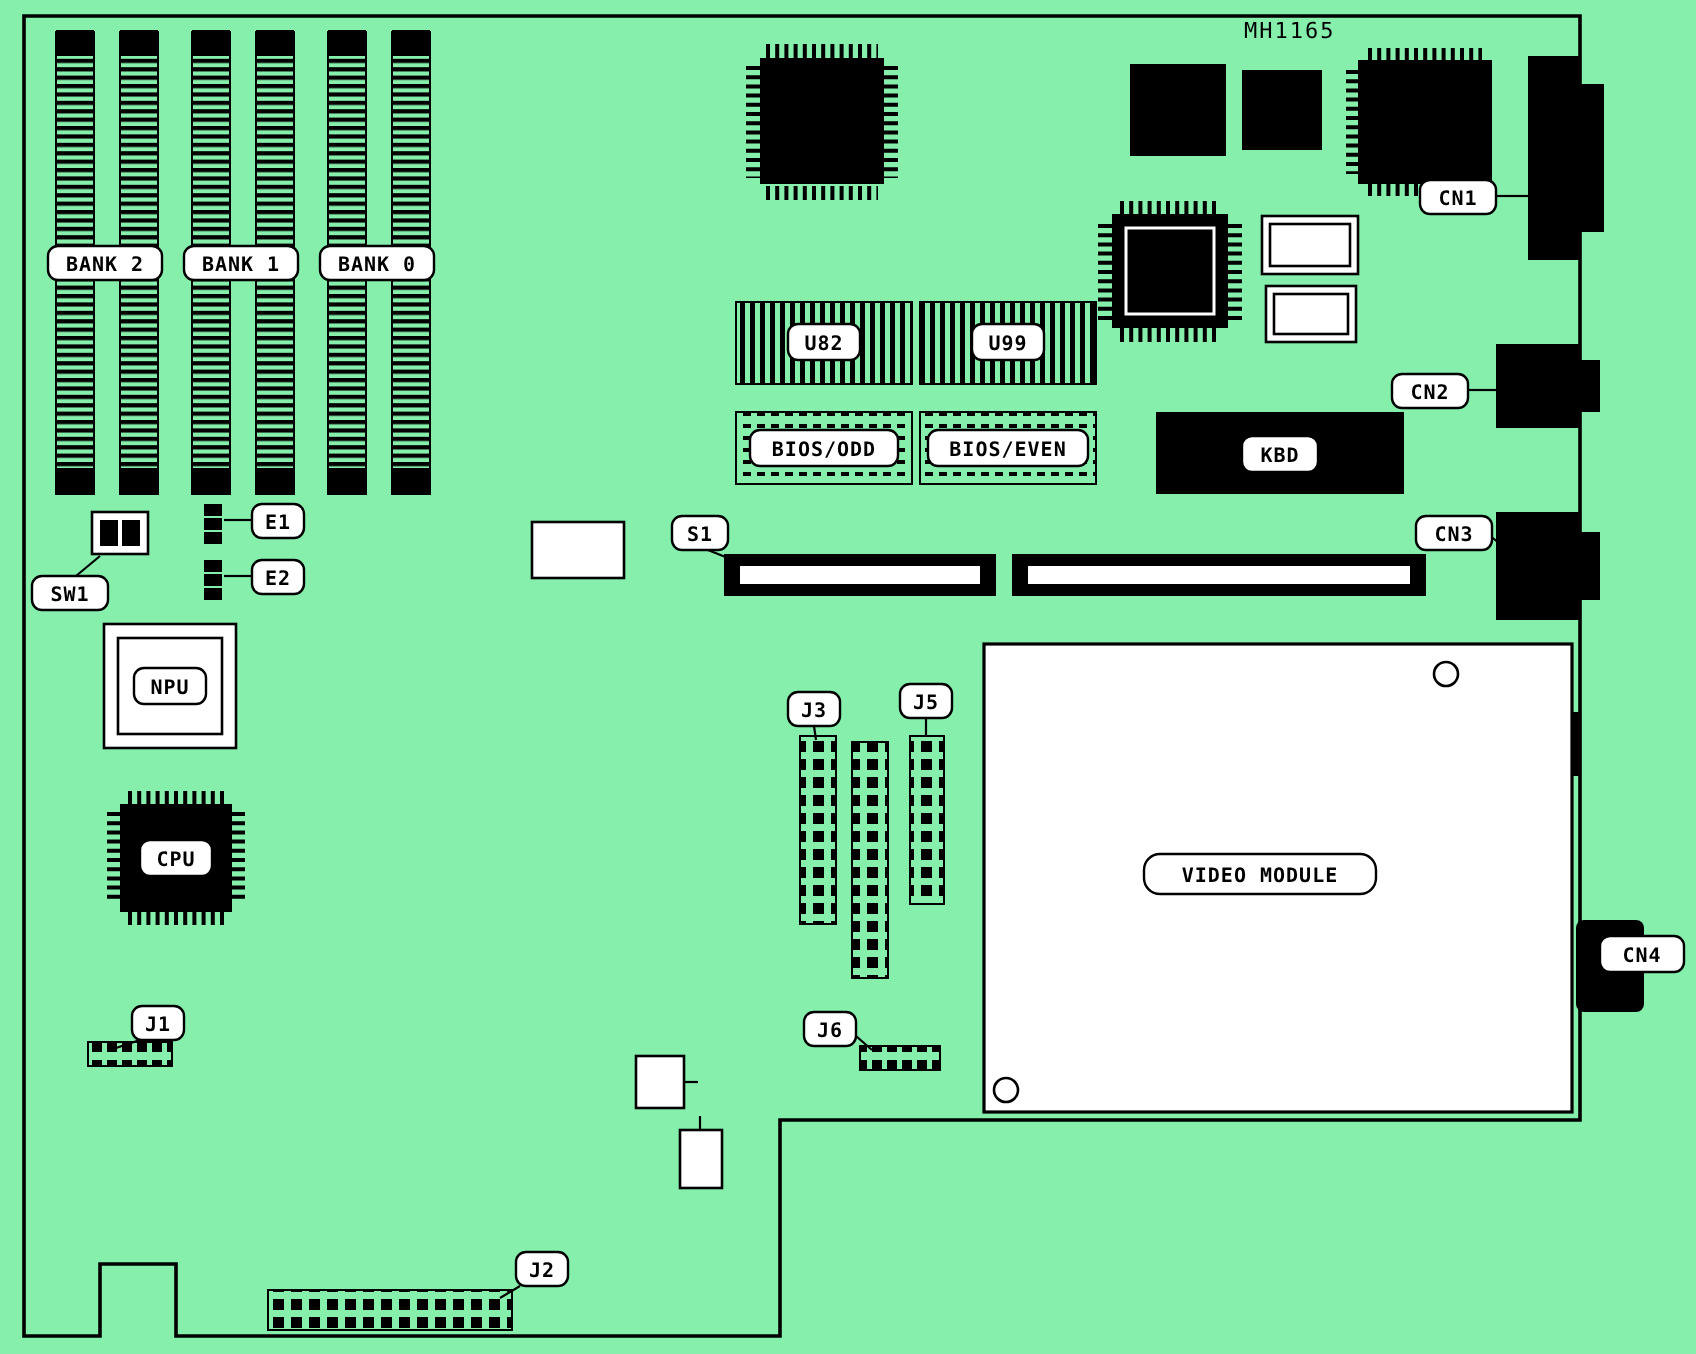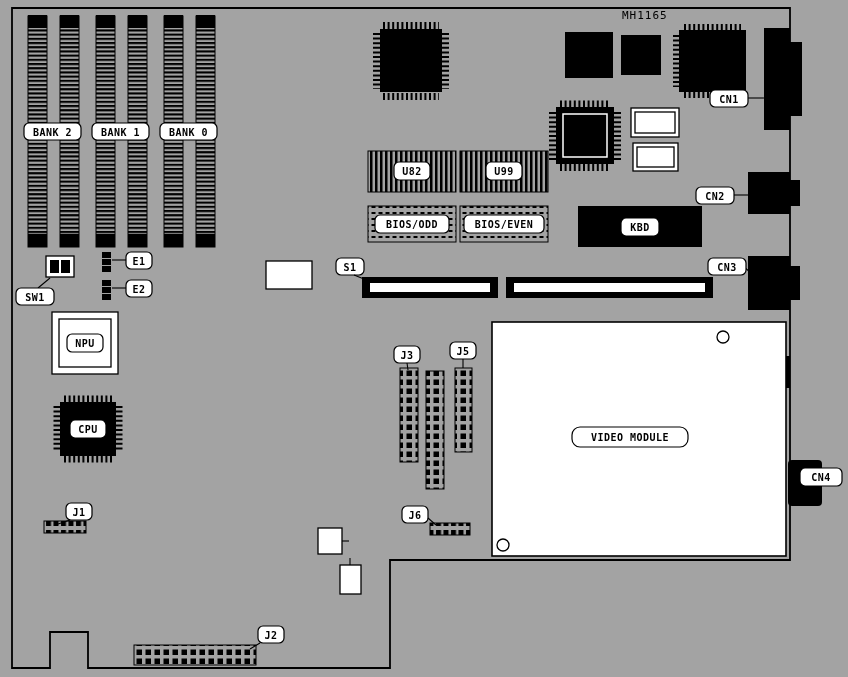--- a/index.html
+++ b/index.html
@@ -1,16 +1,16 @@
 <!DOCTYPE html>
 <html><head>
 <meta charset="utf-8">
 <style>
   html,body{margin:0;padding:0;background:#ffffff;}
-  .stage{width:848px;height:677px;position:relative;background:#a3a3a3;font-family:"DejaVu Sans Mono",monospace;}
+  .stage{width:848px;height:677px;position:relative;background:#86efac;font-family:"DejaVu Sans Mono",monospace;}
   svg{display:block;}
   .outline{fill:none;stroke:#000;stroke-width:1.8;}
   .blk{fill:#000;stroke:none;}
   .box{fill:#fff;stroke:#000;stroke-width:1.3;}
   .callout{fill:#fff;stroke:#000;stroke-width:1.2;}
   .lbl{font:bold 10px "DejaVu Sans Mono",monospace;letter-spacing:0.5px;fill:#000;text-anchor:middle;}
   .pn{font:11px "DejaVu Sans Mono",monospace;letter-spacing:1px;fill:#000;}
   .ln{stroke:#000;stroke-width:1.1;fill:none;}
   .pins{stroke:#000;stroke-width:7;stroke-dasharray:2 2.6;fill:none;}
   .inwhite{fill:none;stroke:#fff;stroke-width:1.5;}

